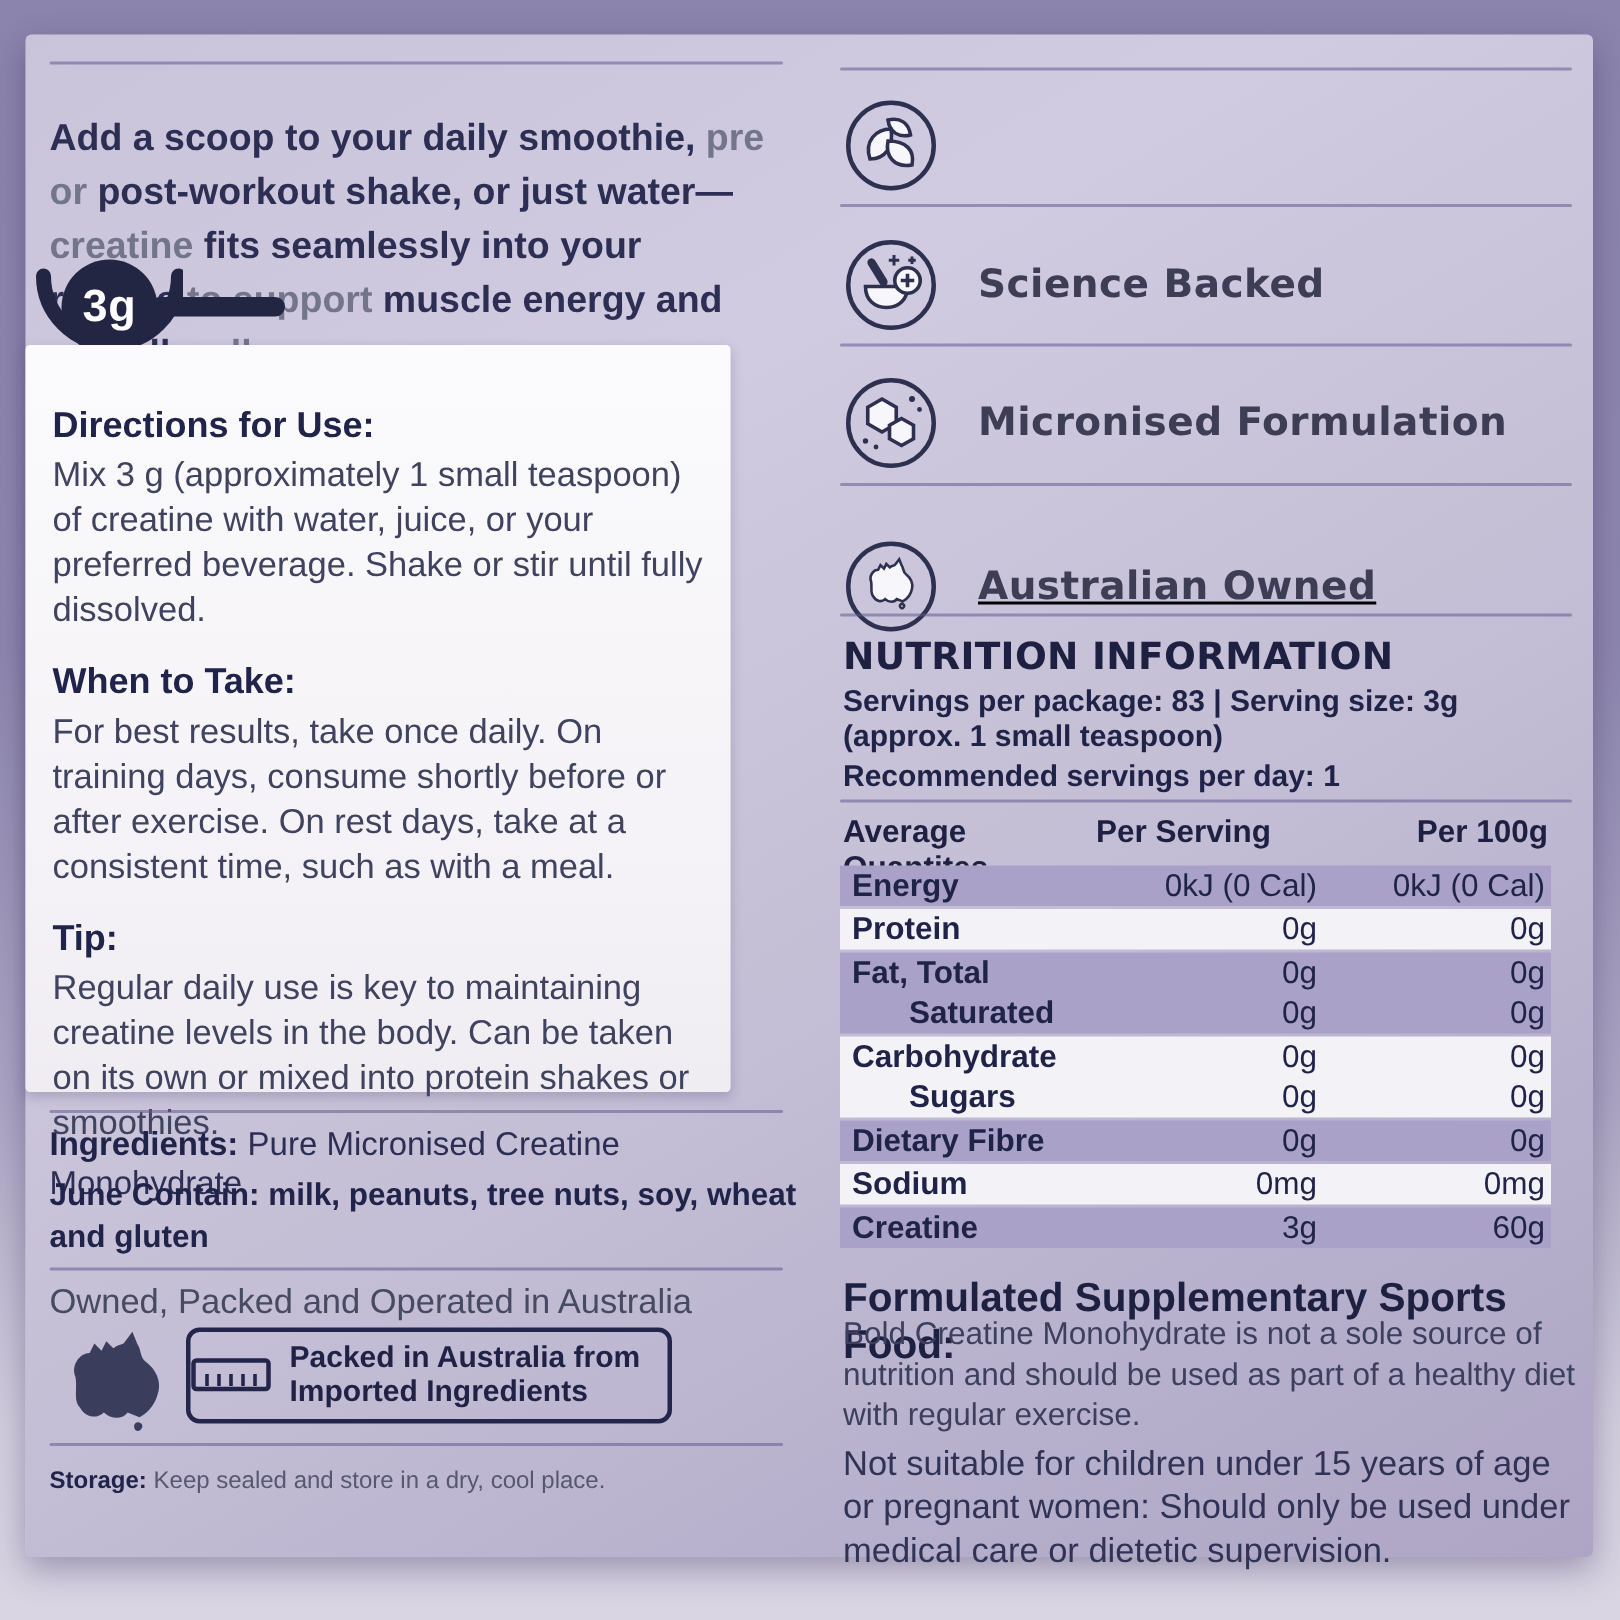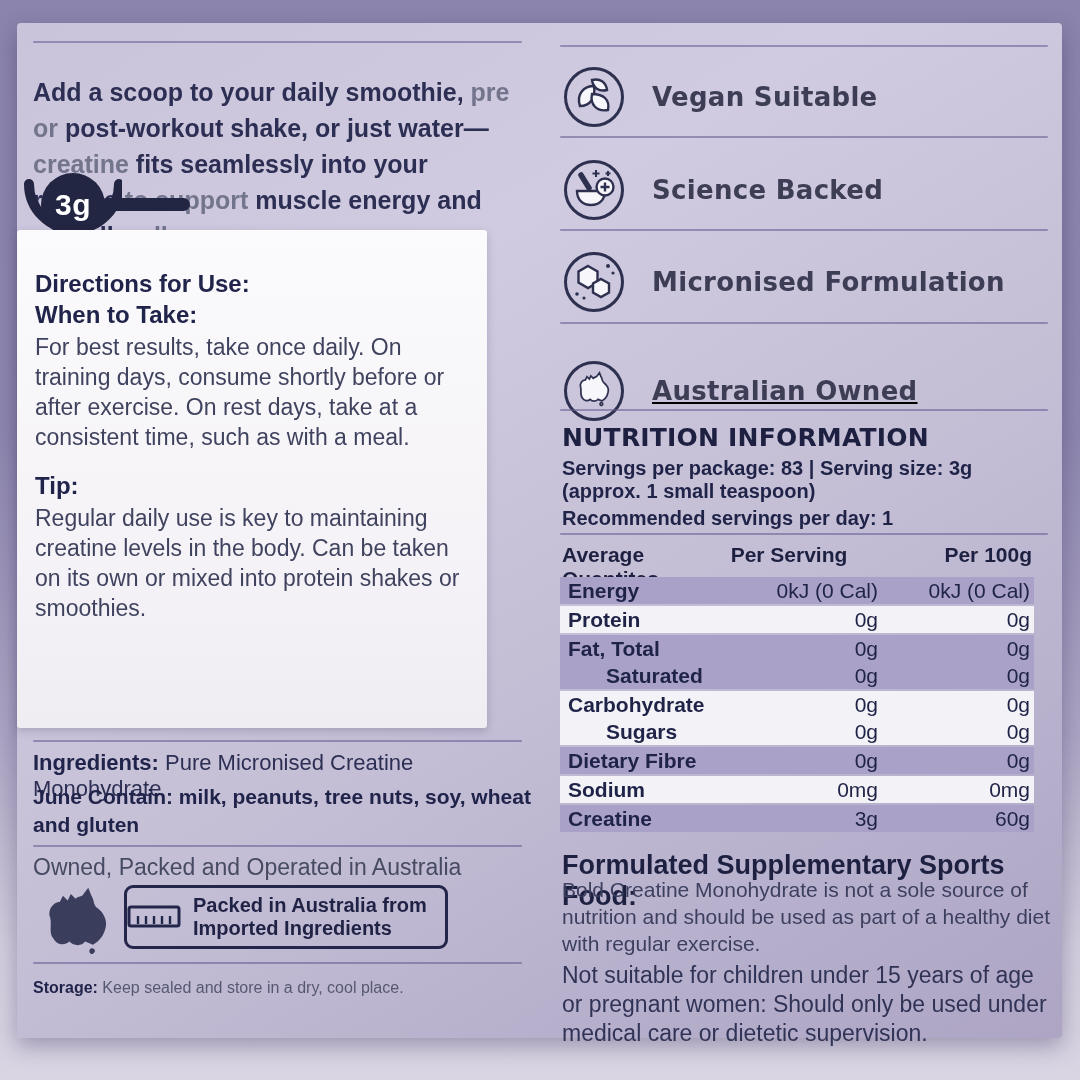--- a/index.html
+++ b/index.html
@@ -85,20 +85,21 @@
         <path d="M7,12 A45,45 0 1 0 97,12" fill="none" stroke="#232642" stroke-width="10" stroke-linecap="round"></path>
       </svg>
     </div>
     <div class="scoop-handle"></div>
     <div class="scoop-circle">
       <span>3g</span>
     </div>
 
     <div class="card">
       <h3>Directions for Use:</h3>
+      <p>Mix 3 g (approximately 1 small teaspoon) of creatine with water, juice, or your preferred beverage. Shake or stir until fully dissolved.</p>
       <h3>When to Take:</h3>
       <p>For best results, take once daily. On training days, consume shortly before or after exercise. On rest days, take at a consistent time, such as with a meal.</p>
       <h3>Tip:</h3>
       <p>Regular daily use is key to maintaining creatine levels in the body. Can be taken on its own or mixed into protein shakes or smoothies.</p>
     </div>
 
     <div class="hr" style="left:16px;top:717px;width:489px;"></div>
 
     <div class="ing-line"><b>Ingredients:</b><span> Pure Micronised Creatine Monohydrate</span></div>
 
@@ -137,21 +138,20 @@
 
     <div class="hr rcol-hr" style="top:22px;"></div>
 
     <div class="badge-row" style="top:34px;">
       <svg class="badge-icon" width="64" height="64" viewBox="0 0 64 64">
         <circle cx="32" cy="32" r="28.5" fill="none" stroke="#2e3050" stroke-width="3"></circle>
         <path d="M30,15 C38,13 44,17 45,25 C37,27 31,23 30,15 Z" fill="#f7f6fa" stroke="#2e3050" stroke-width="2.4"></path>
         <path d="M18,41 C14,29 22,21 32,21 C34,33 28,41 18,41 Z" fill="#f7f6fa" stroke="#2e3050" stroke-width="2.4"></path>
         <path d="M46,45 C34,47 28,39 30,29 C42,29 48,35 46,45 Z" fill="#f7f6fa" stroke="#2e3050" stroke-width="2.4"></path>
       </svg>
-      <span class="badge-label">Vegan Suitable</span>
     </div>
     <div class="hr rcol-hr" style="top:113px;"></div>
 
     <div class="badge-row" style="top:127px;">
       <svg class="badge-icon" width="64" height="64" viewBox="0 0 64 64">
         <circle cx="32" cy="32" r="28.5" fill="none" stroke="#2e3050" stroke-width="3"></circle>
         <path d="M15,33 L43,33 C43,42 37,47 29,47 C21,47 15,42 15,33 Z" fill="#f7f6fa" stroke="#2e3050" stroke-width="2.4"></path>
         <line x1="19" y1="17" x2="27" y2="30" stroke="#2e3050" stroke-width="5.5" stroke-linecap="round"></line>
         <circle cx="43" cy="29" r="8.5" fill="#f7f6fa" stroke="#2e3050" stroke-width="2.4"></circle>
         <path d="M43,24.5 V33.5 M38.5,29 H47.5" stroke="#2e3050" stroke-width="2.4"></path>

